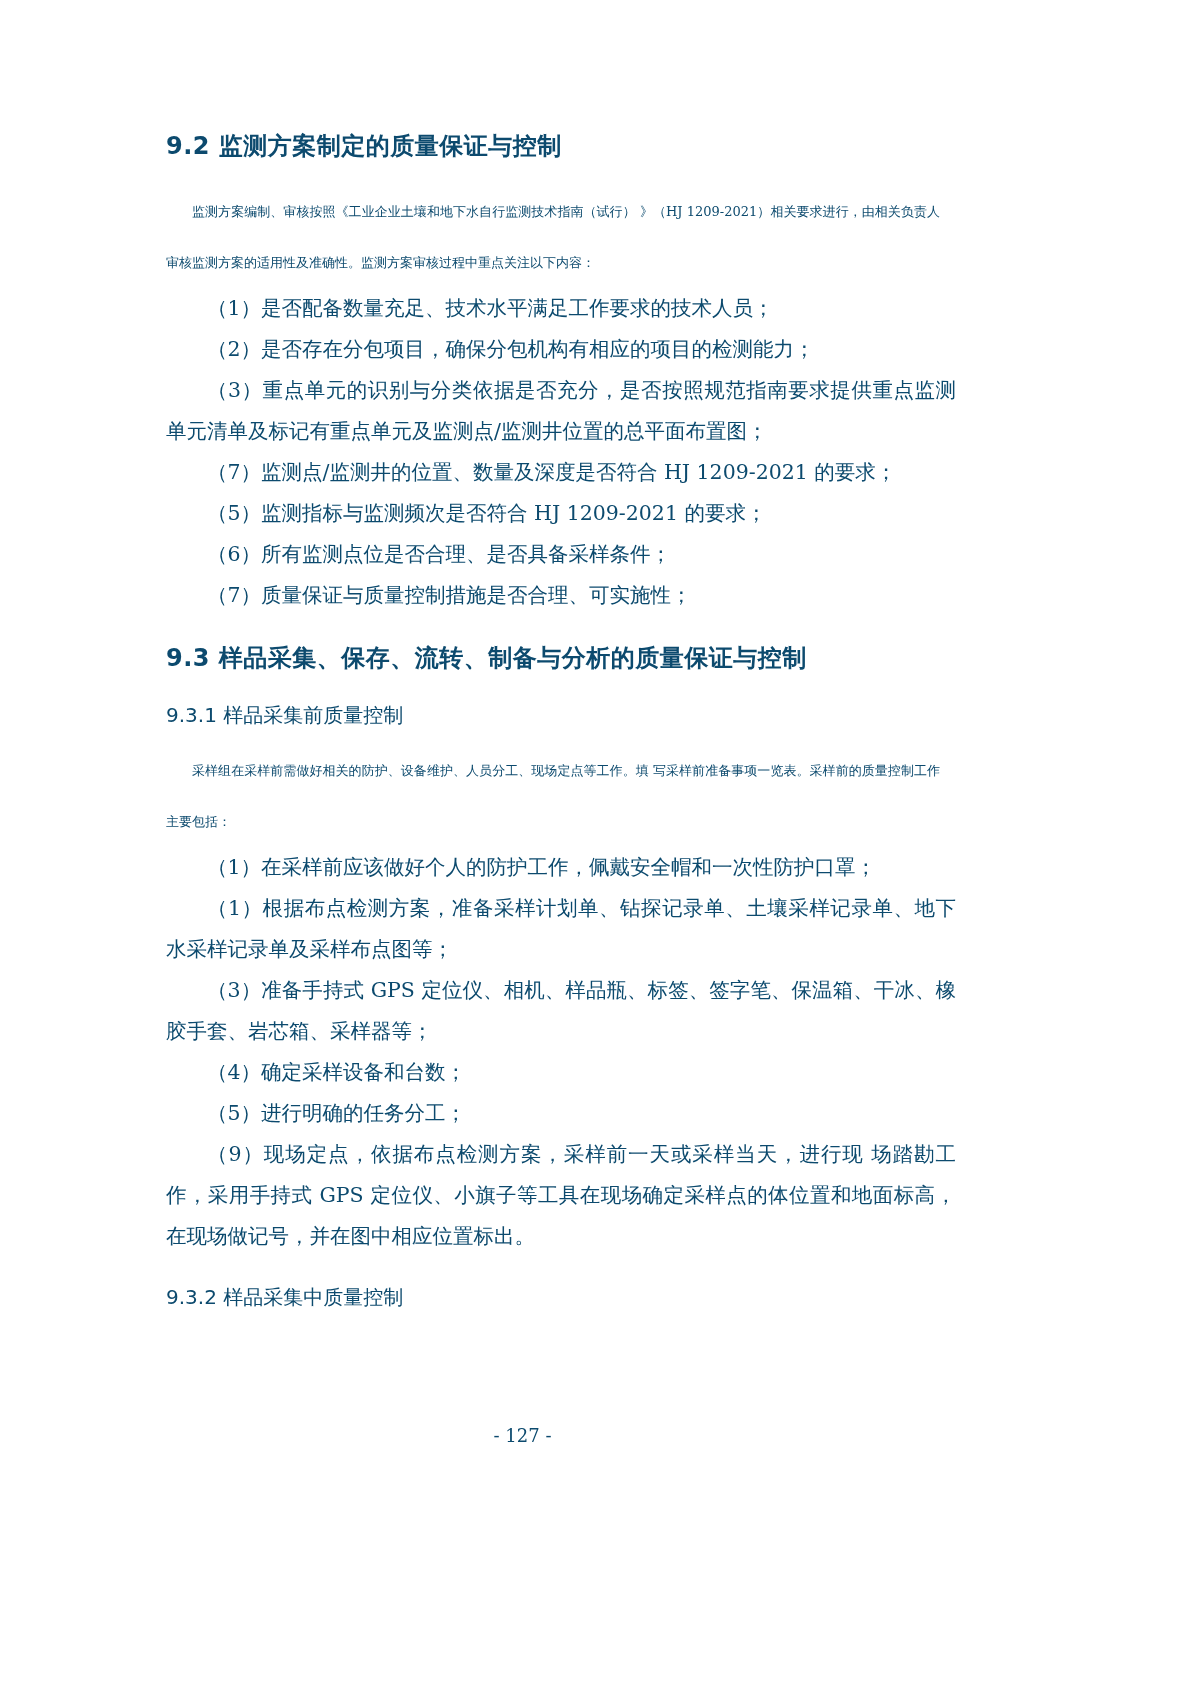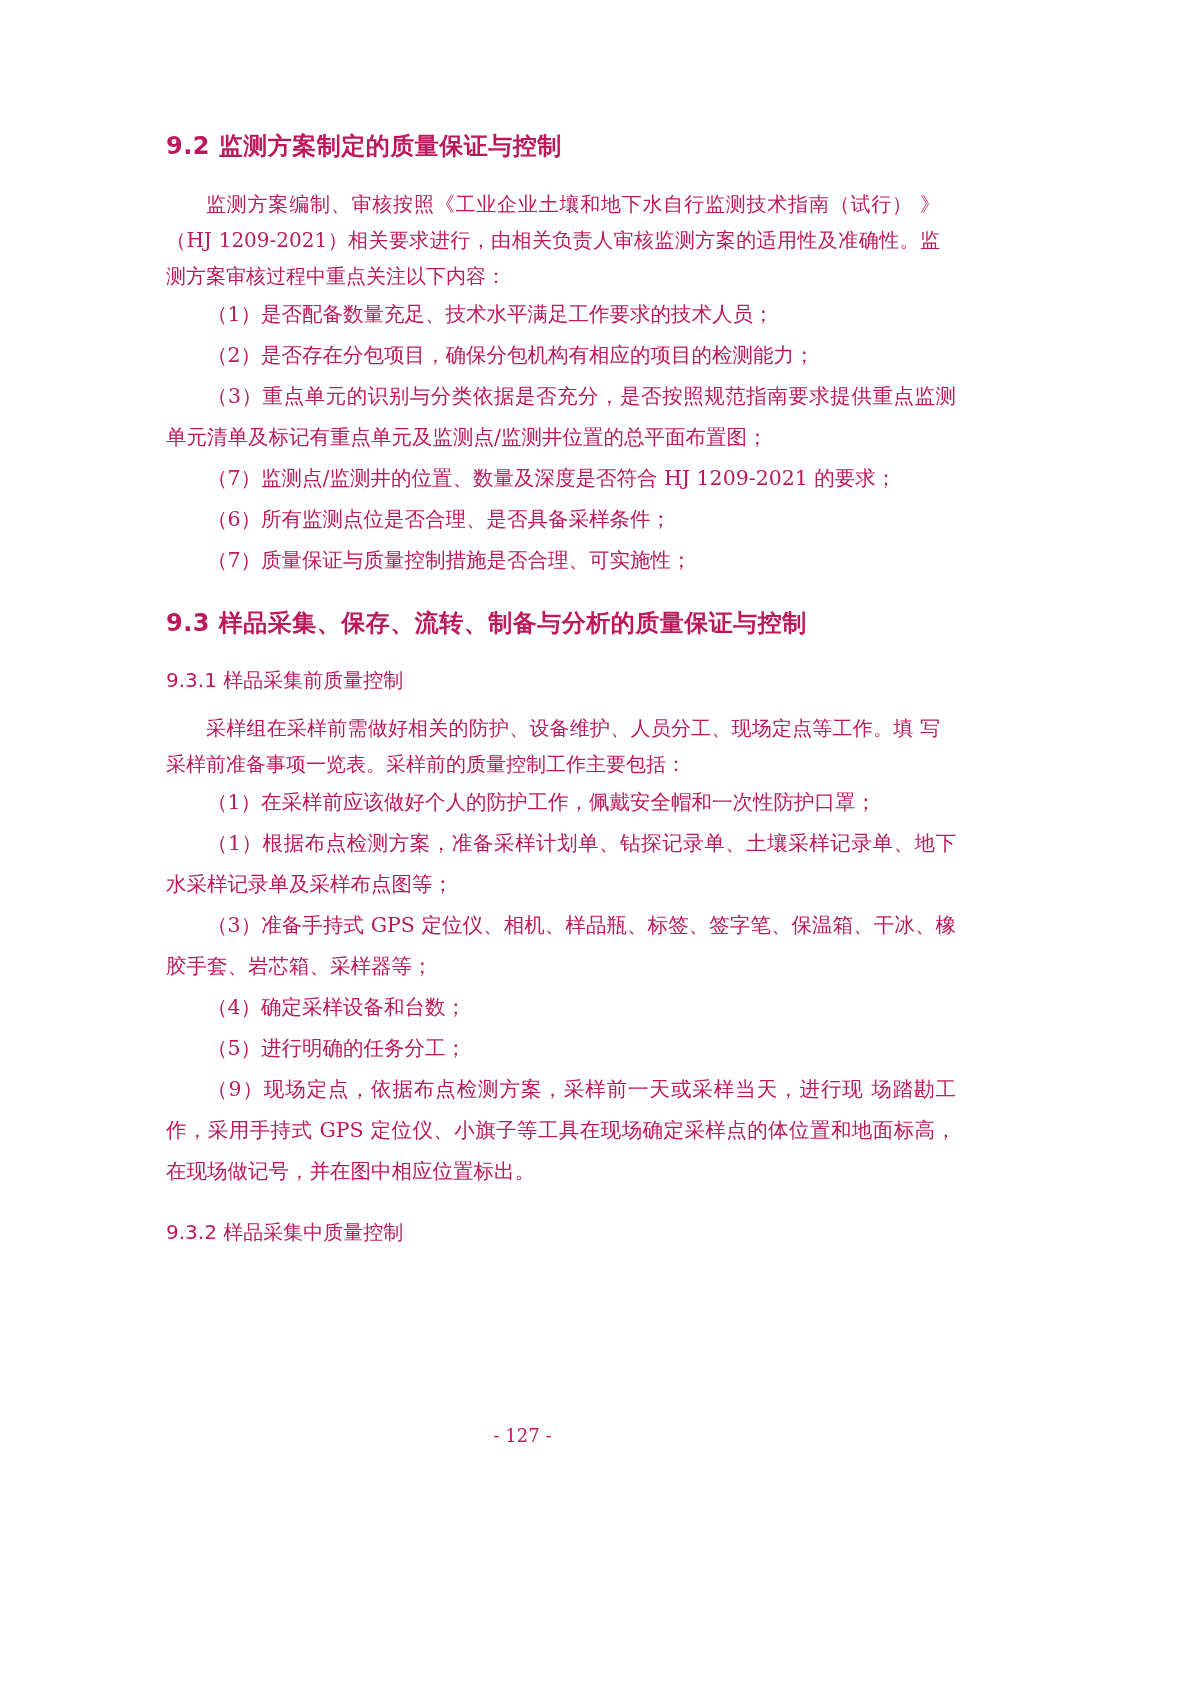--- a/index.html
+++ b/index.html
@@ -7,21 +7,21 @@
     padding: 0;
     background: #ffffff;
   }
   .page {
     width: 1013px;
     height: 1696px;
     background: #ffffff;
     position: relative;
     box-sizing: border-box;
     font-family: "DejaVu Serif", "Liberation Serif", serif;
-    color: #be185d;
+    color: #0c4a6e;
   }
   .content {
     position: absolute;
     left: 166px;
     top: 130px;
     width: 790px;
   }
   h2.sec {
     font-family: "DejaVu Sans", "Liberation Sans", sans-serif;
     font-size: 24px;
@@ -34,22 +34,22 @@
     margin-top: 26px;
   }
   h3.subsec {
     font-family: "DejaVu Sans", "Liberation Sans", sans-serif;
     font-size: 20px;
     font-weight: normal;
     margin: 26px 0 16px 0;
     line-height: 1.4;
   }
   p.para {
-    font-size: 20px;
-    line-height: 36px;
+    font-size: 13px;
+    line-height: 51px;
     margin: 0 16px 0 0;
     text-align: justify;
     text-justify: inter-ideograph;
     text-indent: 2em;
   }
   p.item {
     font-size: 20.5px;
     line-height: 41px;
     margin: 0;
     text-align: justify;
@@ -73,20 +73,21 @@
 <div class="page">
   <div class="content">
 
     <h2 class="sec">9.2 监测方案制定的质量保证与控制</h2>
 
     <p class="para">监测方案编制、审核按照《工业企业土壤和地下水自行监测技术指南（试行） 》（HJ 1209-2021）相关要求进行，由相关负责人审核监测方案的适用性及准确性。监测方案审核过程中重点关注以下内容：</p>
     <p class="item">（1）是否配备数量充足、技术水平满足工作要求的技术人员；</p>
     <p class="item">（2）是否存在分包项目，确保分包机构有相应的项目的检测能力；</p>
     <p class="item">（3）重点单元的识别与分类依据是否充分，是否按照规范指南要求提供重点监测单元清单及标记有重点单元及监测点/监测井位置的总平面布置图；</p>
     <p class="item">（7）监测点/监测井的位置、数量及深度是否符合 HJ 1209-2021 的要求；</p>
+    <p class="item">（5）监测指标与监测频次是否符合 HJ 1209-2021 的要求；</p>
     <p class="item">（6）所有监测点位是否合理、是否具备采样条件；</p>
     <p class="item">（7）质量保证与质量控制措施是否合理、可实施性；</p>
 
     <h2 class="sec spaced-top">9.3 样品采集、保存、流转、制备与分析的质量保证与控制</h2>
 
     <h3 class="subsec">9.3.1 样品采集前质量控制</h3>
 
     <p class="para">采样组在采样前需做好相关的防护、设备维护、人员分工、现场定点等工作。填 写采样前准备事项一览表。采样前的质量控制工作主要包括：</p>
     <p class="item">（1）在采样前应该做好个人的防护工作，佩戴安全帽和一次性防护口罩；</p>
     <p class="item">（1）根据布点检测方案，准备采样计划单、钻探记录单、土壤采样记录单、地下水采样记录单及采样布点图等；</p>

